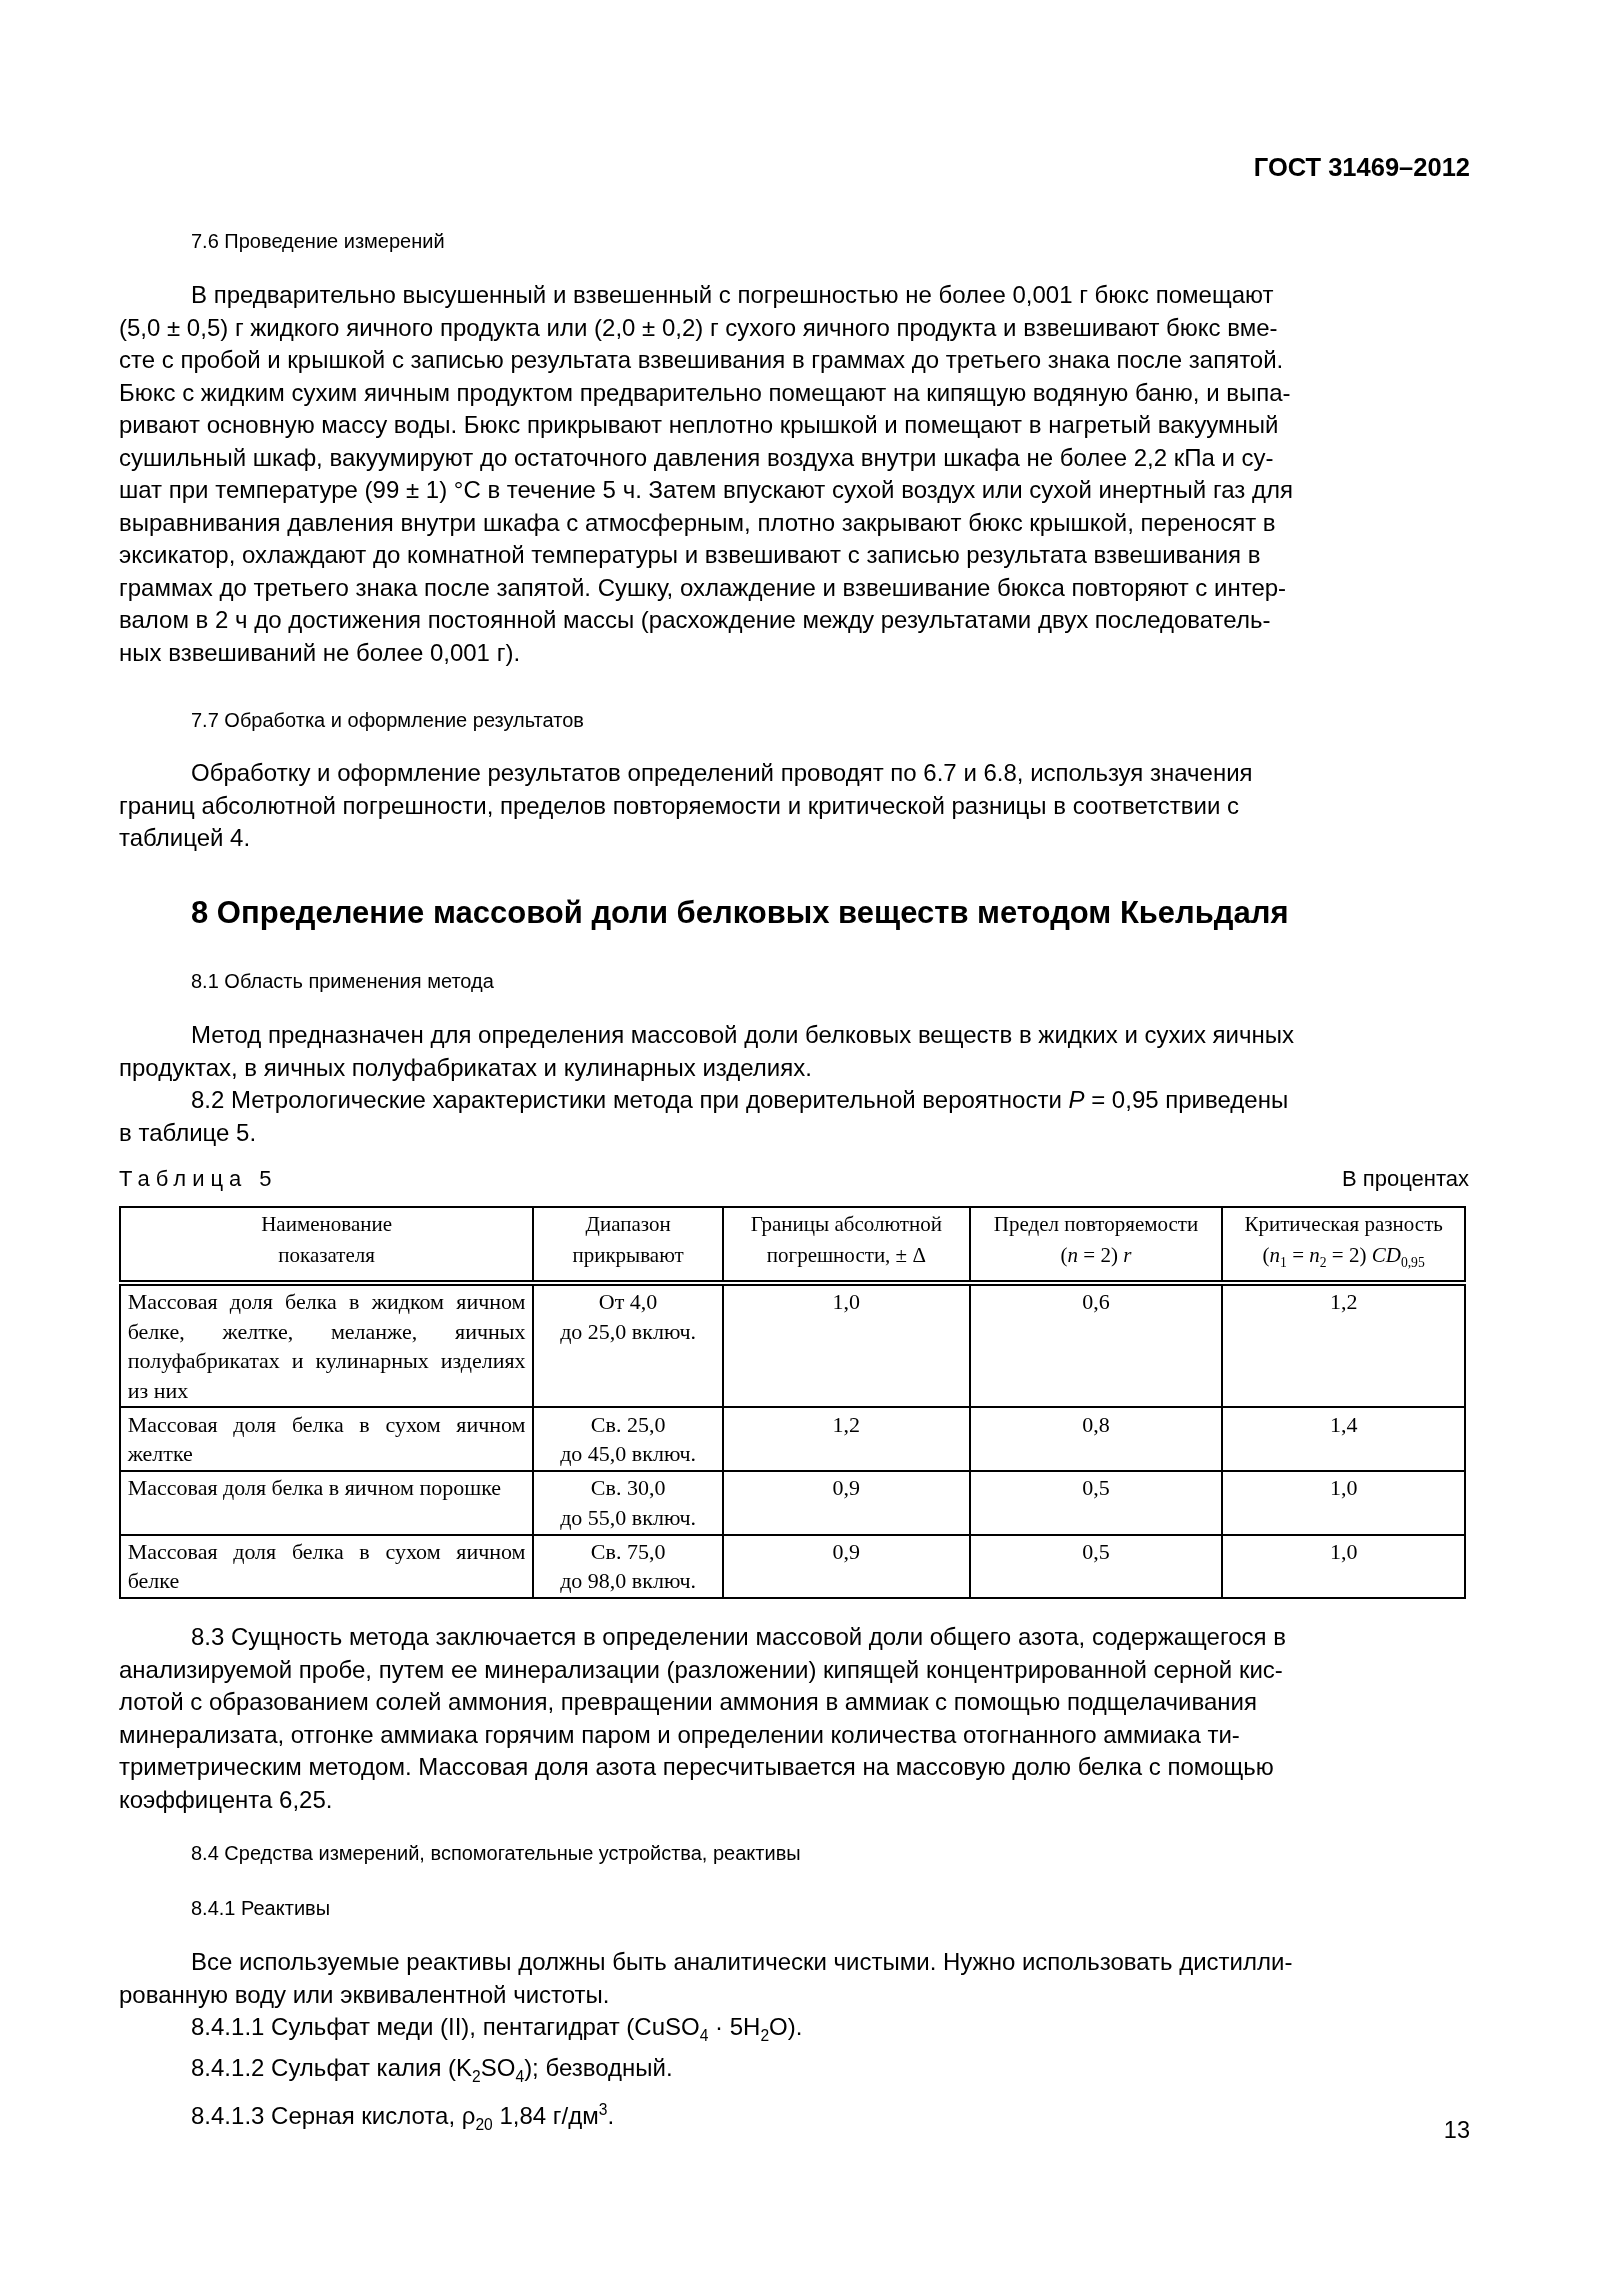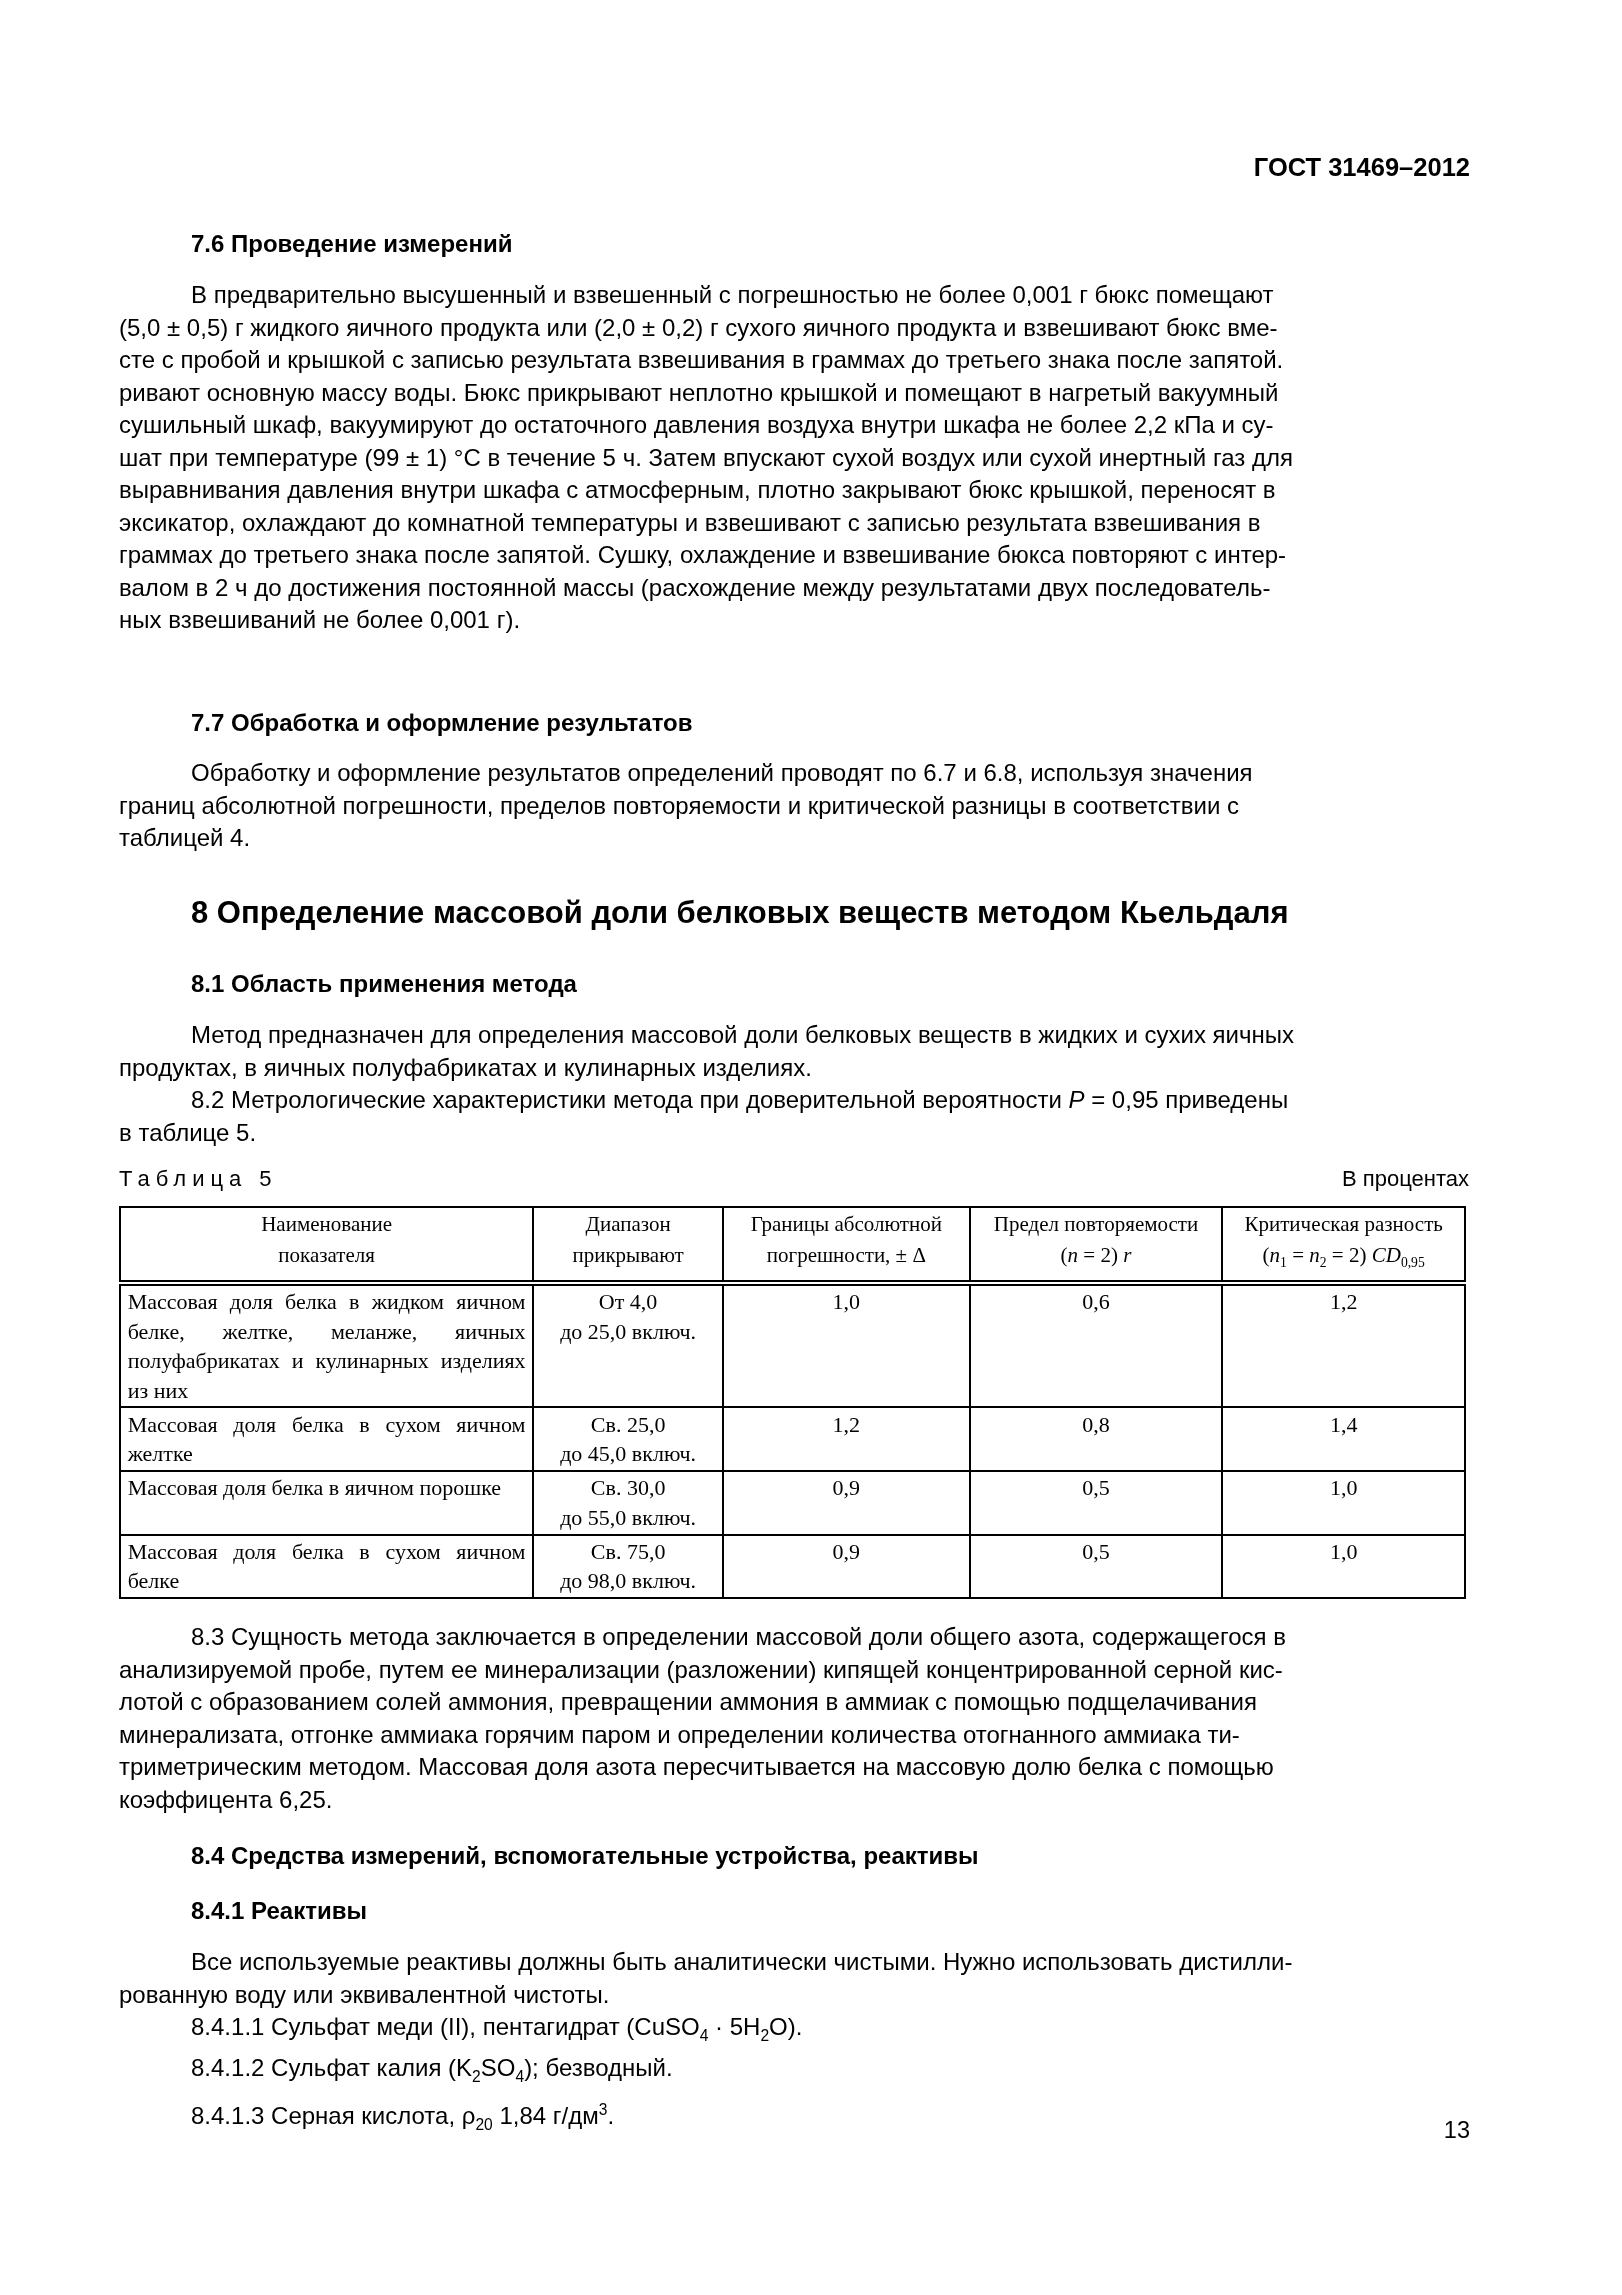--- a/index.html
+++ b/index.html
@@ -1,21 +1,21 @@
 <!DOCTYPE html>
 <html style="font-size:10.7px"><head>
 <meta charset="utf-8">
 <style>
   html, body { margin: 0; padding: 0; background: #ffffff; }
   body { width: 1623px; height: 2295px; position: relative; overflow: hidden;
          font-family: "Liberation Sans", sans-serif; color: #000; }
   .hdr { position: absolute; right: 153px; top: 153px; font-weight: bold; font-size: 25.5px; margin-left: 32px; }
   .pagenum { position: absolute; right: 153px; top: 2117px; font-size: 23.5px; }
   .abs { position: absolute; left: 119px; width: 1350px; }
-  .h2 { font-weight: bold; font-size: 24px; padding-left: 72px; }
+  .h2 { font-weight: normal; font-size: 20px; padding-left: 72px; }
   .h1 { font-weight: bold; font-size: 31px; padding-left: 72px; }
   .p { font-size: 24px; line-height: 32.5px; text-align: justify; text-indent: 72px; }
   .p .line { display: block; }
   .pl { font-size: 24px; line-height: 32.5px; padding-left: 72px; }
   .spaced { letter-spacing: 6px; }
   .row-cap { font-size: 22px; display: flex; justify-content: space-between; }
   table.t5 { position: absolute; left: 119px; top: 1206px; width: 1347px;
              border-collapse: collapse; font-size: 22px; font-family: Liberation Serif, serif; }
   table.t5 td, table.t5 th { border: 2px solid #000; vertical-align: top; padding: 1.3px 6.7px; line-height: 29.5px; }
   table.t5 th { font-weight: normal; text-align: center; font-size: 21px; line-height: 31px; }
@@ -28,20 +28,21 @@
 </head>
 <body>
 
 <div class="hdr">ГОСТ 31469–2012</div>
 
 <div class="abs h2" style="top:230px;">7.6 Проведение измерений</div>
 <div class="abs p" style="top:279px;">
   <span class="line">В предварительно высушенный и взвешенный с погрешностью не более 0,001 г бюкс помещают</span>
   <span class="line" style="text-indent:0">(5,0 ± 0,5) г жидкого яичного продукта или (2,0 ± 0,2) г сухого яичного продукта и взвешивают бюкс вме-</span>
   <span class="line" style="text-indent:0">сте с пробой и крышкой с записью результата взвешивания в граммах до третьего знака после запятой.</span>
+  <span class="line" style="text-indent:0">Бюкс с жидким сухим яичным продуктом предварительно помещают на кипящую водяную баню, и выпа-</span>
   <span class="line" style="text-indent:0">ривают основную массу воды. Бюкс прикрывают неплотно крышкой и помещают в нагретый вакуумный</span>
   <span class="line" style="text-indent:0">сушильный шкаф, вакуумируют до остаточного давления воздуха внутри шкафа не более 2,2 кПа и су-</span>
   <span class="line" style="text-indent:0">шат при температуре (99 ± 1) °С в течение 5 ч. Затем впускают сухой воздух или сухой инертный газ для</span>
   <span class="line" style="text-indent:0">выравнивания давления внутри шкафа с атмосферным, плотно закрывают бюкс крышкой, переносят в</span>
   <span class="line" style="text-indent:0">эксикатор, охлаждают до комнатной температуры и взвешивают с записью результата взвешивания в</span>
   <span class="line" style="text-indent:0">граммах до третьего знака после запятой. Сушку, охлаждение и взвешивание бюкса повторяют с интер-</span>
   <span class="line" style="text-indent:0">валом в 2 ч до достижения постоянной массы (расхождение между результатами двух последователь-</span>
   <span class="line" style="text-indent:0">ных взвешиваний не более 0,001 г).</span>
 </div>
 

